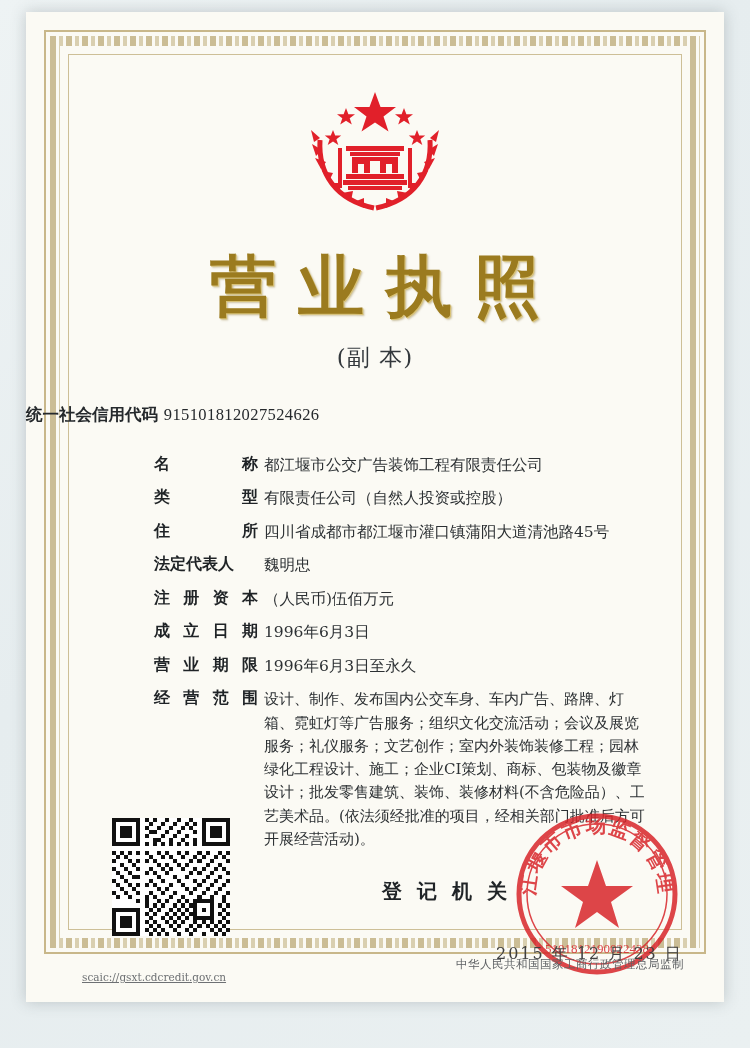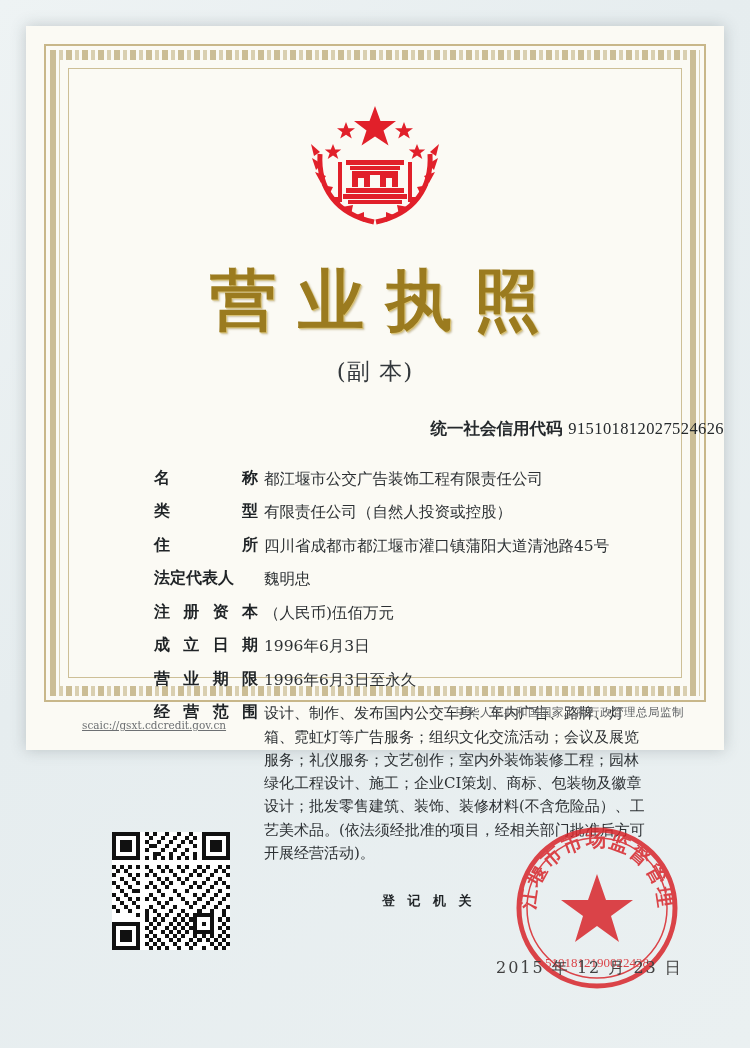--- a/index.html
+++ b/index.html
@@ -16,23 +16,23 @@
   .page {
     position: relative;
     width: 750px;
     height: 1048px;
     background: linear-gradient(135deg, #eef3f4 0%, #e6edef 40%, #eaf0f1 100%);
   }
   
   .sheet {
     position: absolute;
     left: 26px;
-    top: 26px;
+    top: 12px;
     width: 698px;
-    height: 724px;
+    height: 990px;
     background: #fbfaf4;
     box-shadow: 0 0 14px rgba(60,70,75,0.25);
   }
   
   .border-outer {
     position: absolute;
     left: 18px;
     top: 18px;
     right: 18px;
     bottom: 48px;
@@ -94,21 +94,21 @@
     font-size: 23px;
     color: #33383c;
     letter-spacing: 1px;
     font-family: "DejaVu Serif", "Liberation Serif", serif;
   }
   .credit-line {
     position: absolute;
     left: 0;
     right: 0;
     top: 392px;
-    text-align: right;
+    text-align: left;
     font-size: 16.5px;
     color: #25292c;
     font-weight: bold;
     font-family: "DejaVu Serif", "Liberation Serif", serif;
   }
   .credit-line .code {
     font-weight: normal;
     letter-spacing: 0.4px;
     font-family: "Liberation Serif", serif;
   }
@@ -159,21 +159,21 @@
     height: 118px;
     background: #fff;
   }
   .qr svg { display: block; }
 
   
   .registry {
     position: absolute;
     left: 356px;
     top: 866px;
-    font-size: 13px;
+    font-size: 20px;
     font-weight: bold;
     letter-spacing: 4px;
     color: #1f2326;
     font-family: "DejaVu Serif", "Liberation Serif", serif;
   }
   
   .seal {
     position: absolute;
     left: 487px;
     top: 798px;

